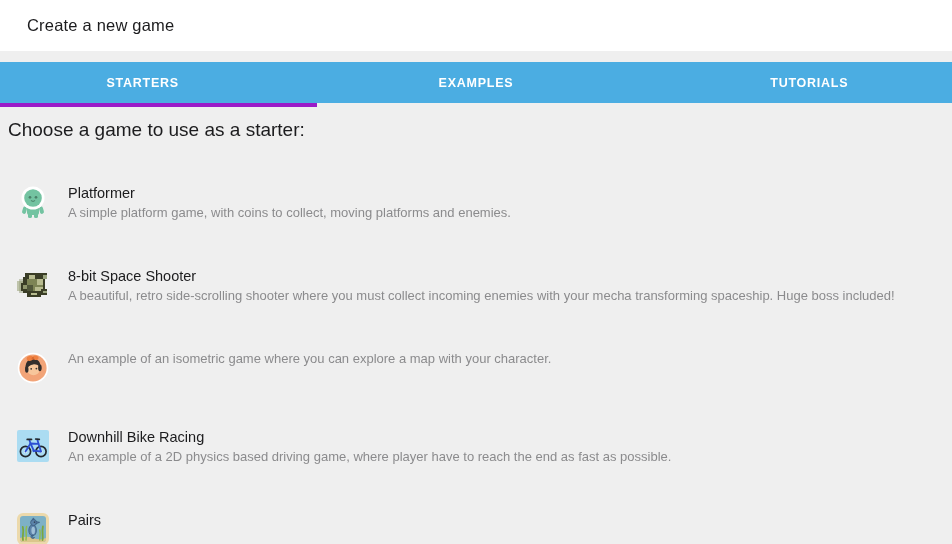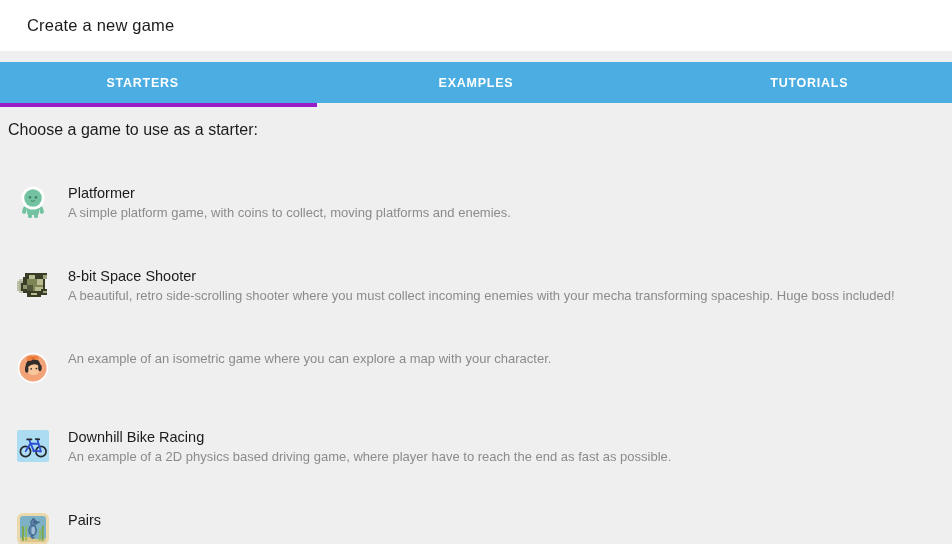--- a/index.html
+++ b/index.html
@@ -44,21 +44,21 @@
   .indicator-track { height: 4px; position: relative; }
   .tab-indicator {
     position: absolute;
     left: 0; top: 0;
     width: 33.33%;
     height: 4px;
     background: #9a1bc8;
   }
   .content { padding: 13px 8px 0 8px; }
   .prompt {
-    font-size: 16px;
+    font-size: 19px;
     line-height: 20px;
     color: #1c1c1e;
   }
   .starter-list { margin-top: 30px; }
   .starter-item {
     display: flex;
     align-items: flex-start;
     padding: 3px 0 0 9px;
     margin-bottom: 17px;
     cursor: pointer;

